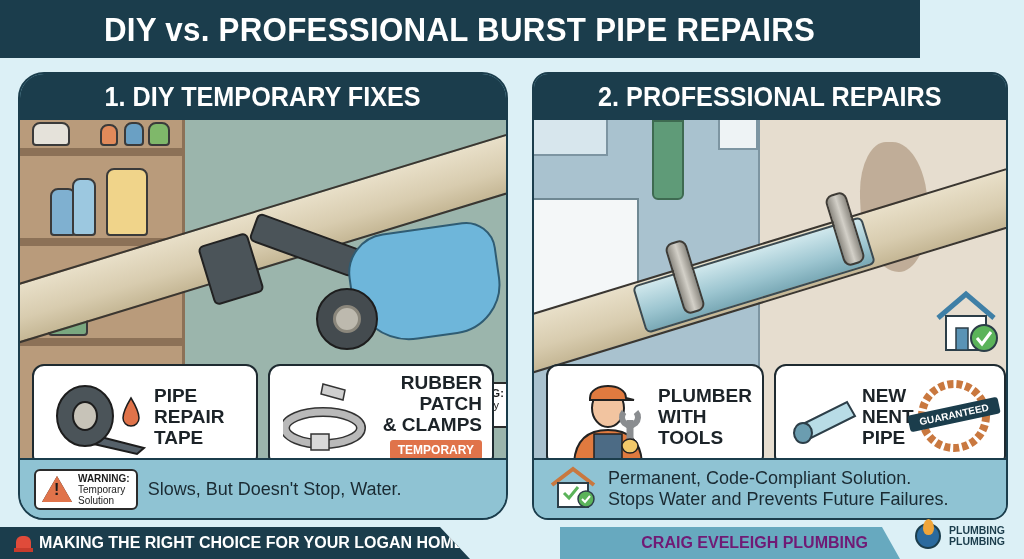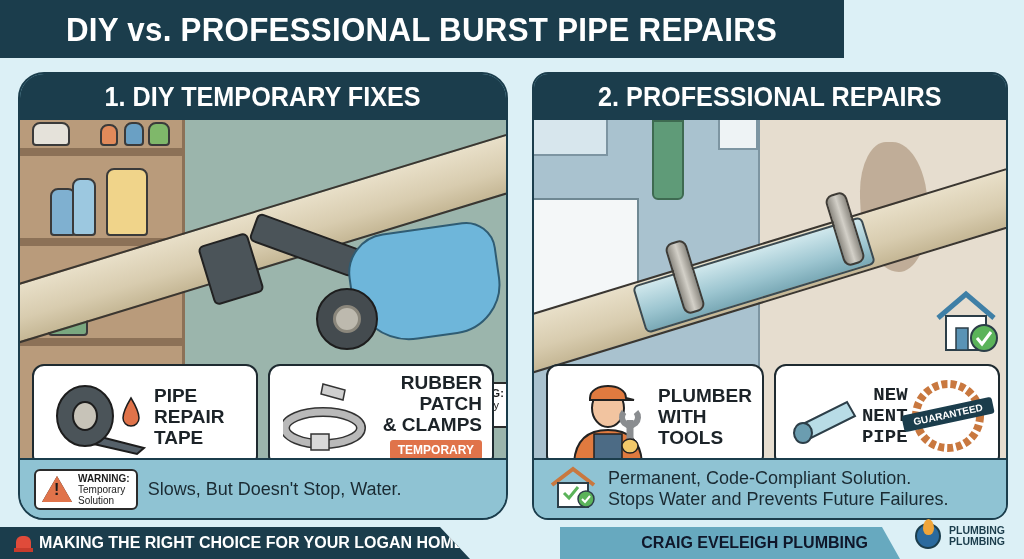--- a/index.html
+++ b/index.html
@@ -3,21 +3,21 @@
 <meta charset="utf-8">
 <style>
   * { box-sizing: border-box; margin: 0; padding: 0; }
   body {
     width: 1024px; height: 559px; overflow: hidden;
     background: #dcf0f6;
     font-family: "Liberation Sans", "DejaVu Sans", sans-serif;
     position: relative;
   }
   .topbar {
-    position: absolute; left: 0; top: 0; width: 844px; height: 58px;
+    position: absolute; left: 0; top: 0; width: 920px; height: 58px;
     background: #1b3d4c;
     display: flex; align-items: center; justify-content: center;
   }
   .topbar h1 {
     color: #fff; font-size: 34px; font-weight: 700; letter-spacing: 0.3px;
     font-family: "Liberation Sans", sans-serif; transform: scaleX(0.92);
   }
   .panel {
     position: absolute; top: 72px; width: 490px; height: 448px;
     border: 2px solid #1b3d4c; border-radius: 16px; overflow: hidden;
@@ -114,21 +114,21 @@
     display: flex; align-items: center; padding-left: 16px; gap: 8px;
     font-size: 16px; font-weight: 700;
   }
   .siren { width: 15px; height: 14px; background: #e04b3a; border-radius: 6px 6px 1px 1px; position: relative; }
   .siren::after { content: ""; position: absolute; left: -2px; bottom: -2px; width: 19px; height: 4px; background: #c63b2c; }
   .bottom-right {
     position: absolute; left: 560px; top: 527px; height: 32px; width: 340px;
     background: #67a9bf;
     clip-path: polygon(0 0, 322px 0, 340px 32px, 0 32px);
     display: flex; align-items: center; justify-content: flex-end; padding-right: 32px;
-    font-size: 16px; font-weight: 700; color: #0f172a;
+    font-size: 16px; font-weight: 700; color: #701a75;
   }
   .logo { position: absolute; left: 915px; top: 523px; display: flex; align-items: center; gap: 8px; }
   .logo-mark { width: 26px; height: 26px; border-radius: 50%; background: #2b6a9e; position: relative; border: 2px solid #1b3d4c; }
   .logo-mark::before { content: ""; position: absolute; left: 6px; top: -6px; width: 11px; height: 16px; background: #f0a53a; border-radius: 50% 50% 50% 50% / 60% 60% 40% 40%; }
   .logo-text { font-size: 10.5px; font-weight: 700; line-height: 11px; color: #1b3d4c; }
 </style>
 </head>
 <body>
 
 <div class="topbar">
@@ -269,21 +269,21 @@
         <div>TOOLS</div>
       </div>
     </div>
     <div class="card">
       <div class="icon-wrap" style="width:76px;">
         <svg width="70" height="60" viewBox="0 0 70 60">
           <path d="M10 40 L58 16 L66 30 L18 54 Z" fill="#b8dce6" stroke="#2c3e48" stroke-width="2"></path>
           <ellipse cx="14" cy="47" rx="9" ry="10" fill="#6b9db0" stroke="#2c3e48" stroke-width="2"></ellipse>
         </svg>
       </div>
-      <div class="card-title" style="text-align:right;flex:1;font-family:Liberation Mono, monospace;">
+      <div class="card-title" style="text-align:left;flex:1;">
         <div>NEW</div>
         <div>NENT</div>
         <div>PIPE</div>
       </div>
       <div style="position:relative;width:80px;height:80px;flex:0 0 auto;">
         <svg width="80" height="80" viewBox="0 0 80 80" style="position:absolute;left:0;top:0;">
           <circle cx="40" cy="40" r="32" fill="none" stroke="#c9783f" stroke-width="8" stroke-dasharray="6 3"></circle>
           <circle cx="40" cy="40" r="24" fill="#fff"></circle>
         </svg>
         <span style="position:absolute;left:-6px;top:30px;width:92px;text-align:center;background:#1b3d4c;color:#fff;font-size:10px;font-weight:700;padding:3px 0;border-radius:3px;transform:rotate(-12deg);">GUARANTEED</span>

